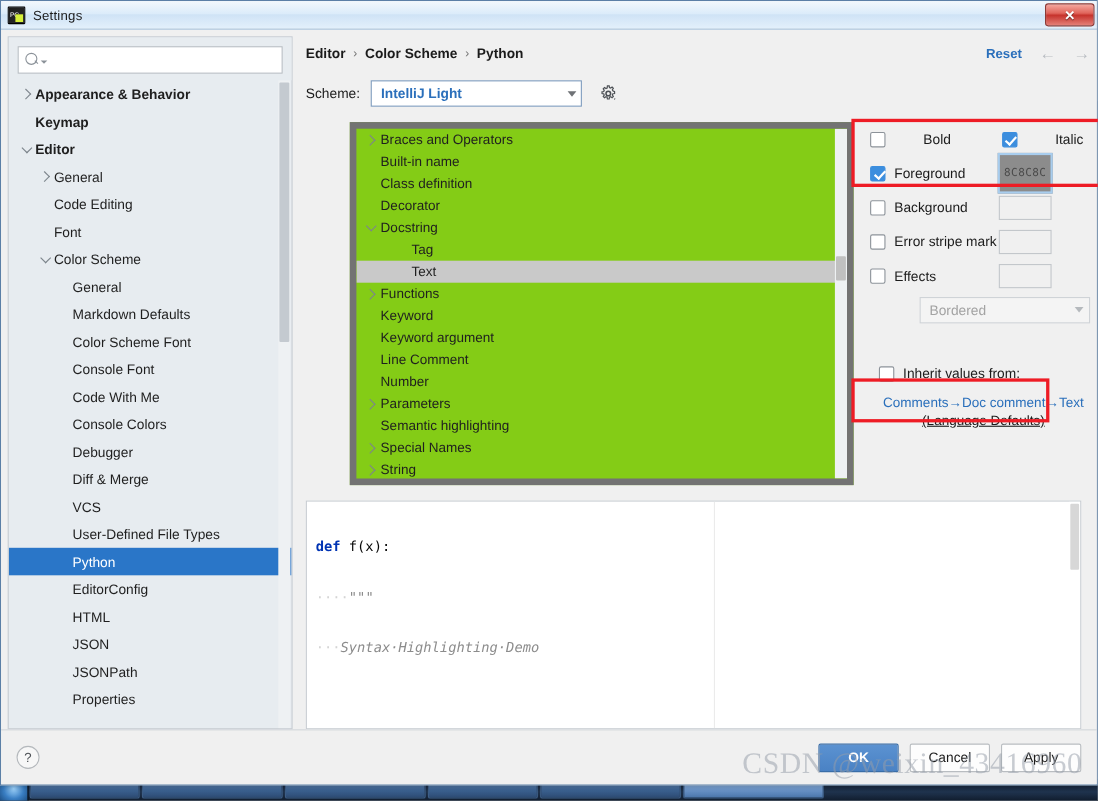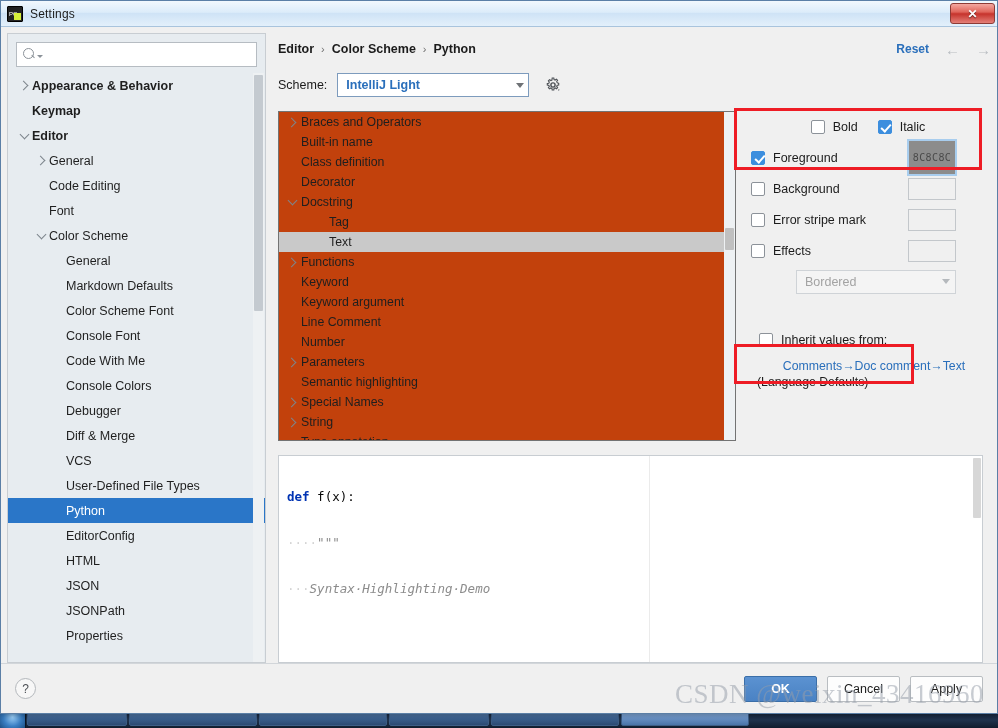--- a/index.html
+++ b/index.html
@@ -203,22 +203,22 @@
   }
   .gear svg { display: block; }
 
   .mid {
     flex: 1 1 auto; display: flex; min-height: 0; padding-top: 6px;
   }
 
   
   .synlist-wrap {
     width: 458px; flex: 0 0 458px; position: relative;
-    background: #c2410c; border: 1px solid #737373;
-    height: 330px; overflow: hidden;
+    background: #84cc16; border: 6px solid #737373;
+    height: 330px; overflow: hidden; margin-left: 40px;
   }
   .synlist { }
   .syn-row {
     height: 20px; display: flex; align-items: center;
     font-size: 12.3px; color: #1f1f1f; padding-right: 14px; white-space: nowrap;
   }
   .syn-row.sel { background: #c9c9c9; }
   .syn-tw {
     width: 18px; flex: 0 0 18px; display: flex; align-items: center; justify-content: center;
   }
@@ -262,21 +262,21 @@
   .bordered-caret {
     margin-left: auto; width: 0; height: 0;
     border-left: 4px solid transparent; border-right: 4px solid transparent;
     border-top: 5px solid #b5b9bd;
   }
   .inherit-row { height: 30px; display: flex; align-items: center; margin-top: 28px; }
   .inherit-link {
     color: #2a6fbb; font-size: 12.3px; text-align: center; cursor: pointer;
     margin-top: 4px;
   }
-  .inherit-sub { font-size: 12.3px; color: #1b1b1b; margin-top: 2px; }
+  .inherit-sub { font-size: 12.3px; color: #1b1b1b; text-align: center; margin-top: 2px; text-decoration: underline; }
   .inherit-txtwrap { padding-left: 6px; }
 
   
   .redbox {
     position: absolute; border: 3px solid #ee1c25; pointer-events: none;
   }
 
   
   .preview {
     margin-top: 10px; height: 208px; flex: 0 0 208px;
@@ -661,21 +661,21 @@
                   <span>Type annotation</span>
                 </div>
               </div>
             <div class="sb-vert" style="right:0;">
               <div class="sb-thumb" style="top:116px;height:22px;background:#c0c0c0;"></div>
             </div>
           </div>
 
           <div class="opts">
 
-            <div class="opt-row" style="justify-content:center;padding-right:6px;">
+            <div class="opt-row" style="justify-content:space-between;padding-right:6px;">
               <div class="cb" id="cb-bold"></div>
               <span class="opt-label">Bold</span>
               <div class="cb on" id="cb-italic" style="margin-left:20px;"></div>
               <span class="opt-label">Italic</span>
             </div>
 
             <div class="opt-row">
               <div class="cb on" id="cb-fg"></div>
               <span class="opt-label">Foreground</span>
               <div class="swatch-color" id="fg-swatch" style="background: rgb(140, 140, 140);">8C8C8C</div>

